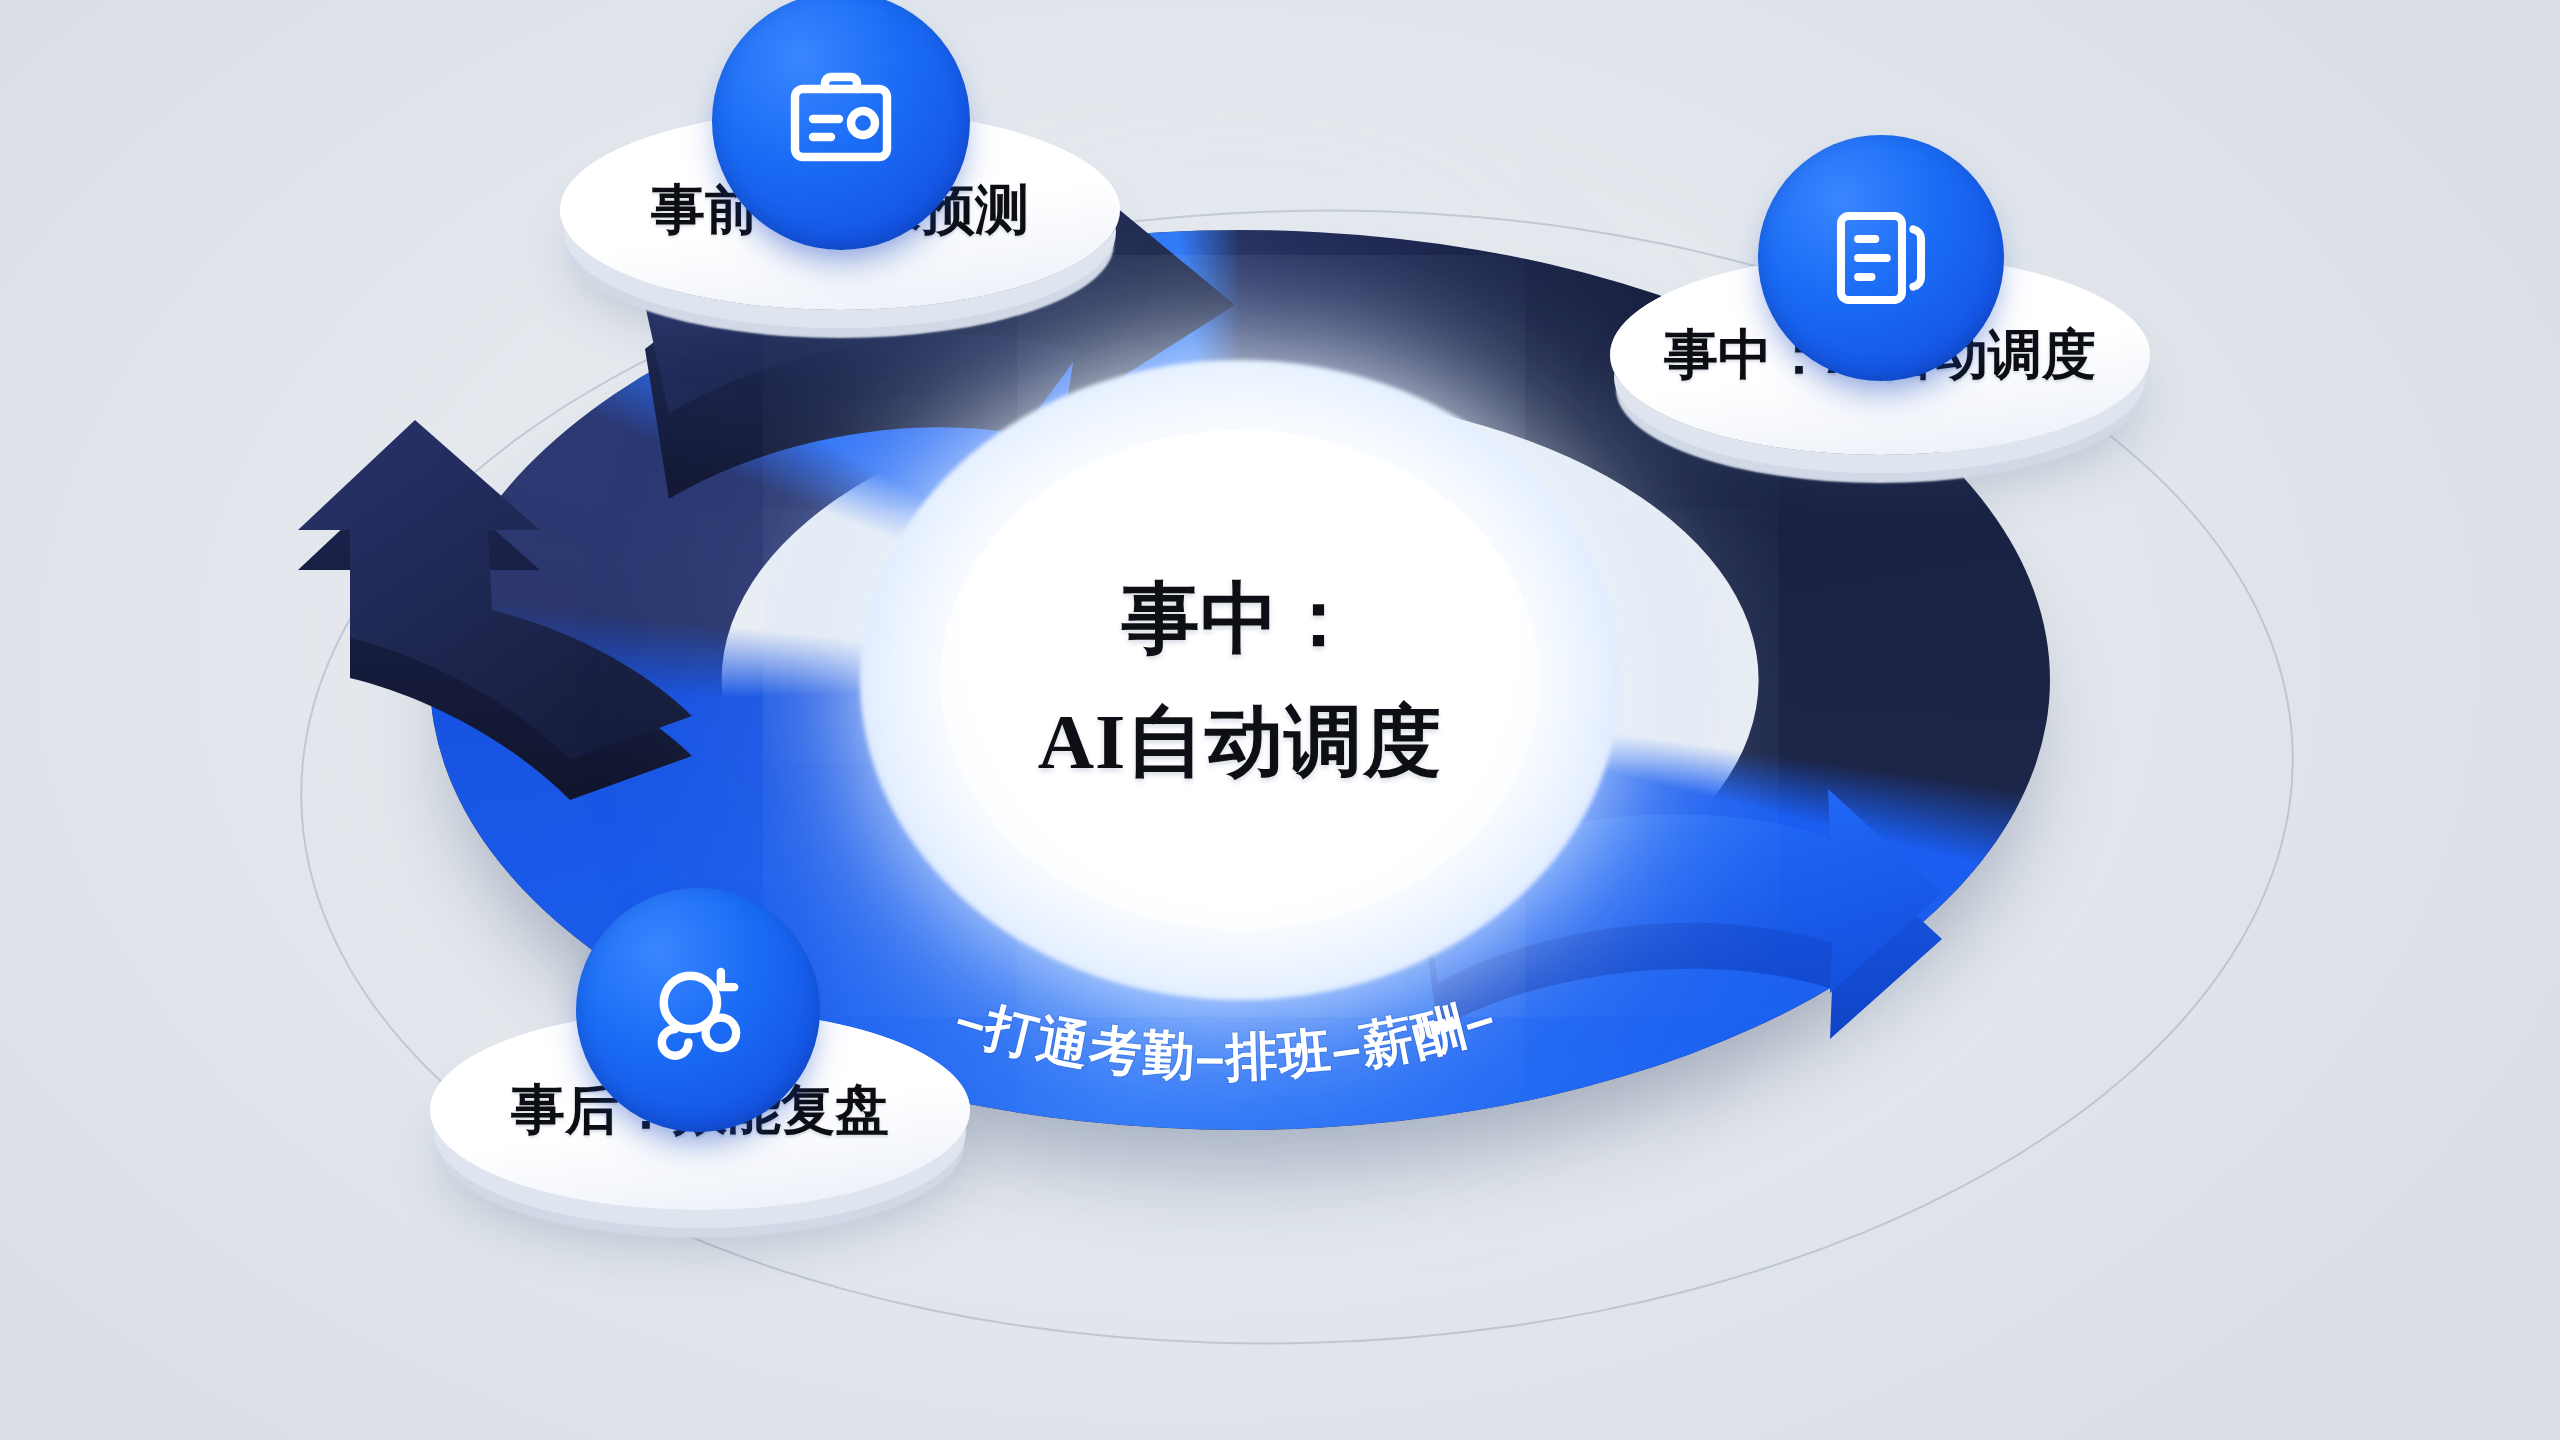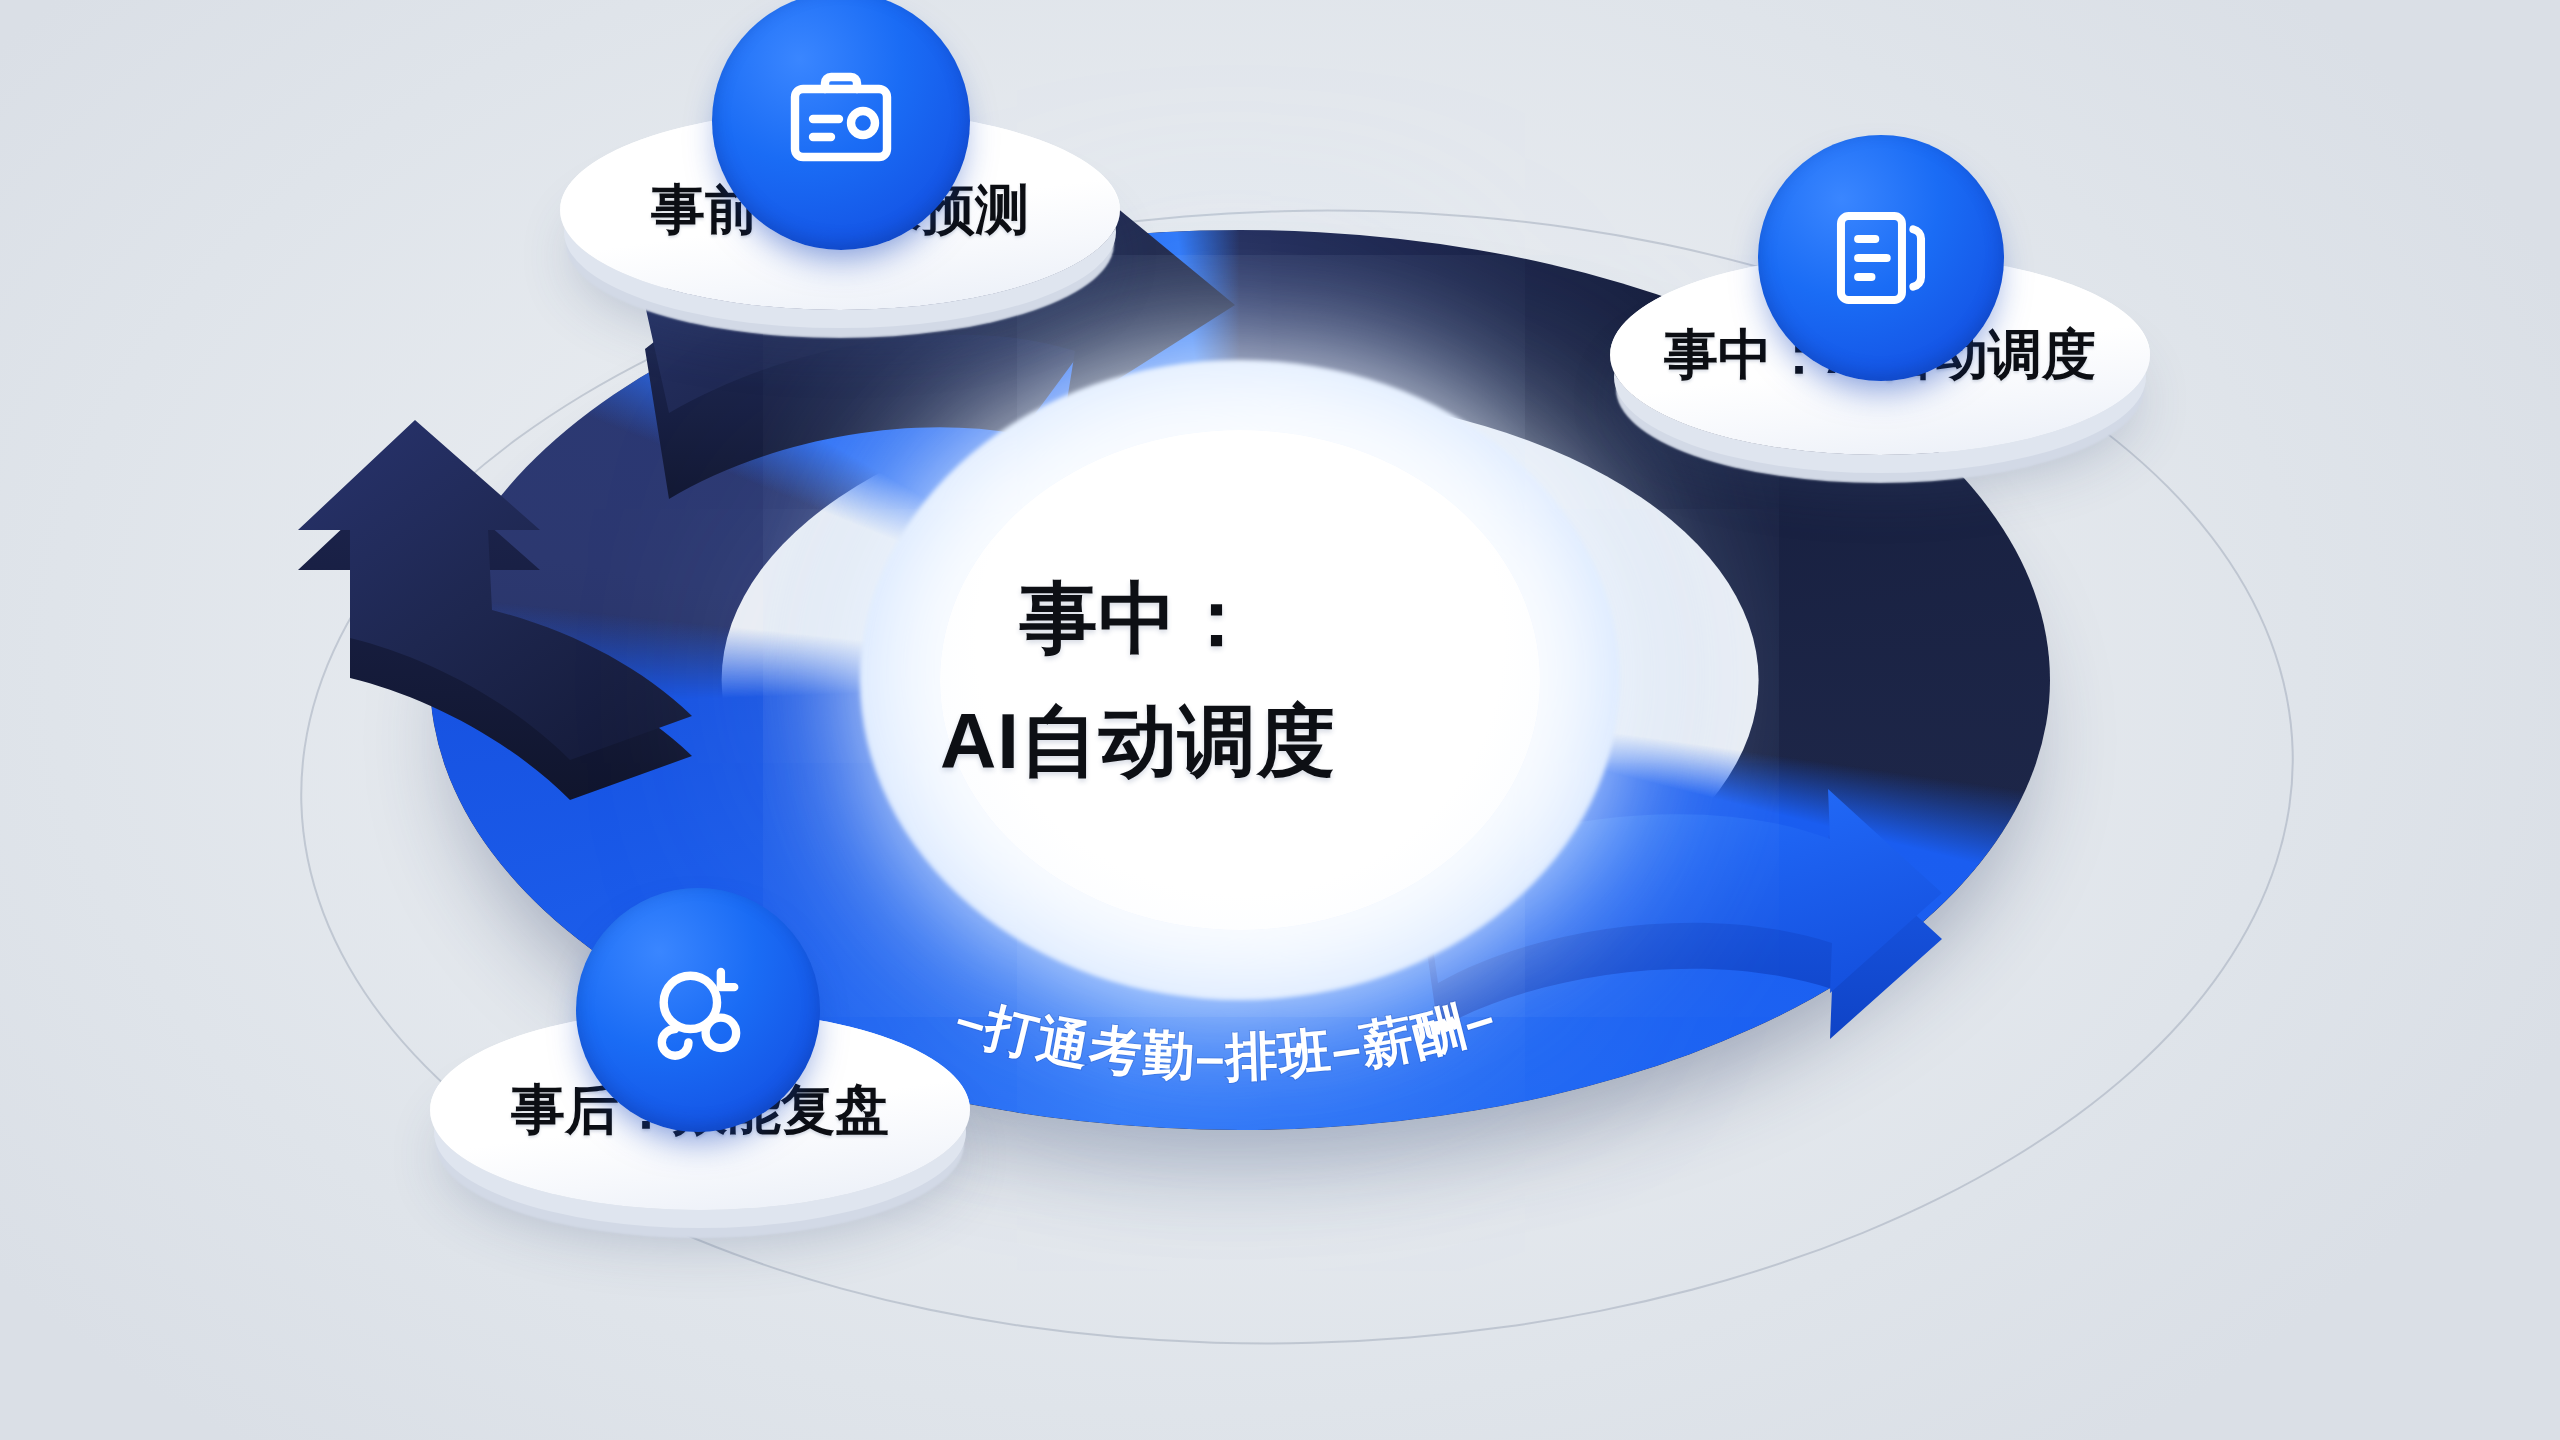--- a/index.html
+++ b/index.html
@@ -95,21 +95,21 @@
       #ffffff 0%, #ffffff 40%, #f3f7ff 56%, #dce9ff 70%,
       rgba(174,205,255,.55) 82%, rgba(150,190,255,0) 100%);
     filter:blur(2px);
   }
   .hub-disc{
     position:absolute;left:50%;top:45%;transform:translate(-50%,-50%);
     width:600px;height:500px;border-radius:50%;
     background:radial-gradient(ellipse at 50% 42%, #ffffff 0%, #ffffff 62%, #fafcff 82%, #f2f6ff 100%);
     box-shadow:0 0 120px 60px rgba(255,255,255,.92),
                0 0 220px 110px rgba(190,218,255,.55);
-    display:flex;align-items:center;justify-content:flex-start;
+    display:flex;align-items:center;justify-content:center;font-family:Liberation Serif, serif;
   }
   .hub-text{
     position:relative;z-index:6;text-align:center;
     color:#0d0f14;font-weight:bold;line-height:1.22;
     font-size:78px;letter-spacing:1px;
     text-shadow:0 3px 5px rgba(40,60,110,.18);
   }
   .hub-text .l2{display:block;margin-top:28px;}
 
   

